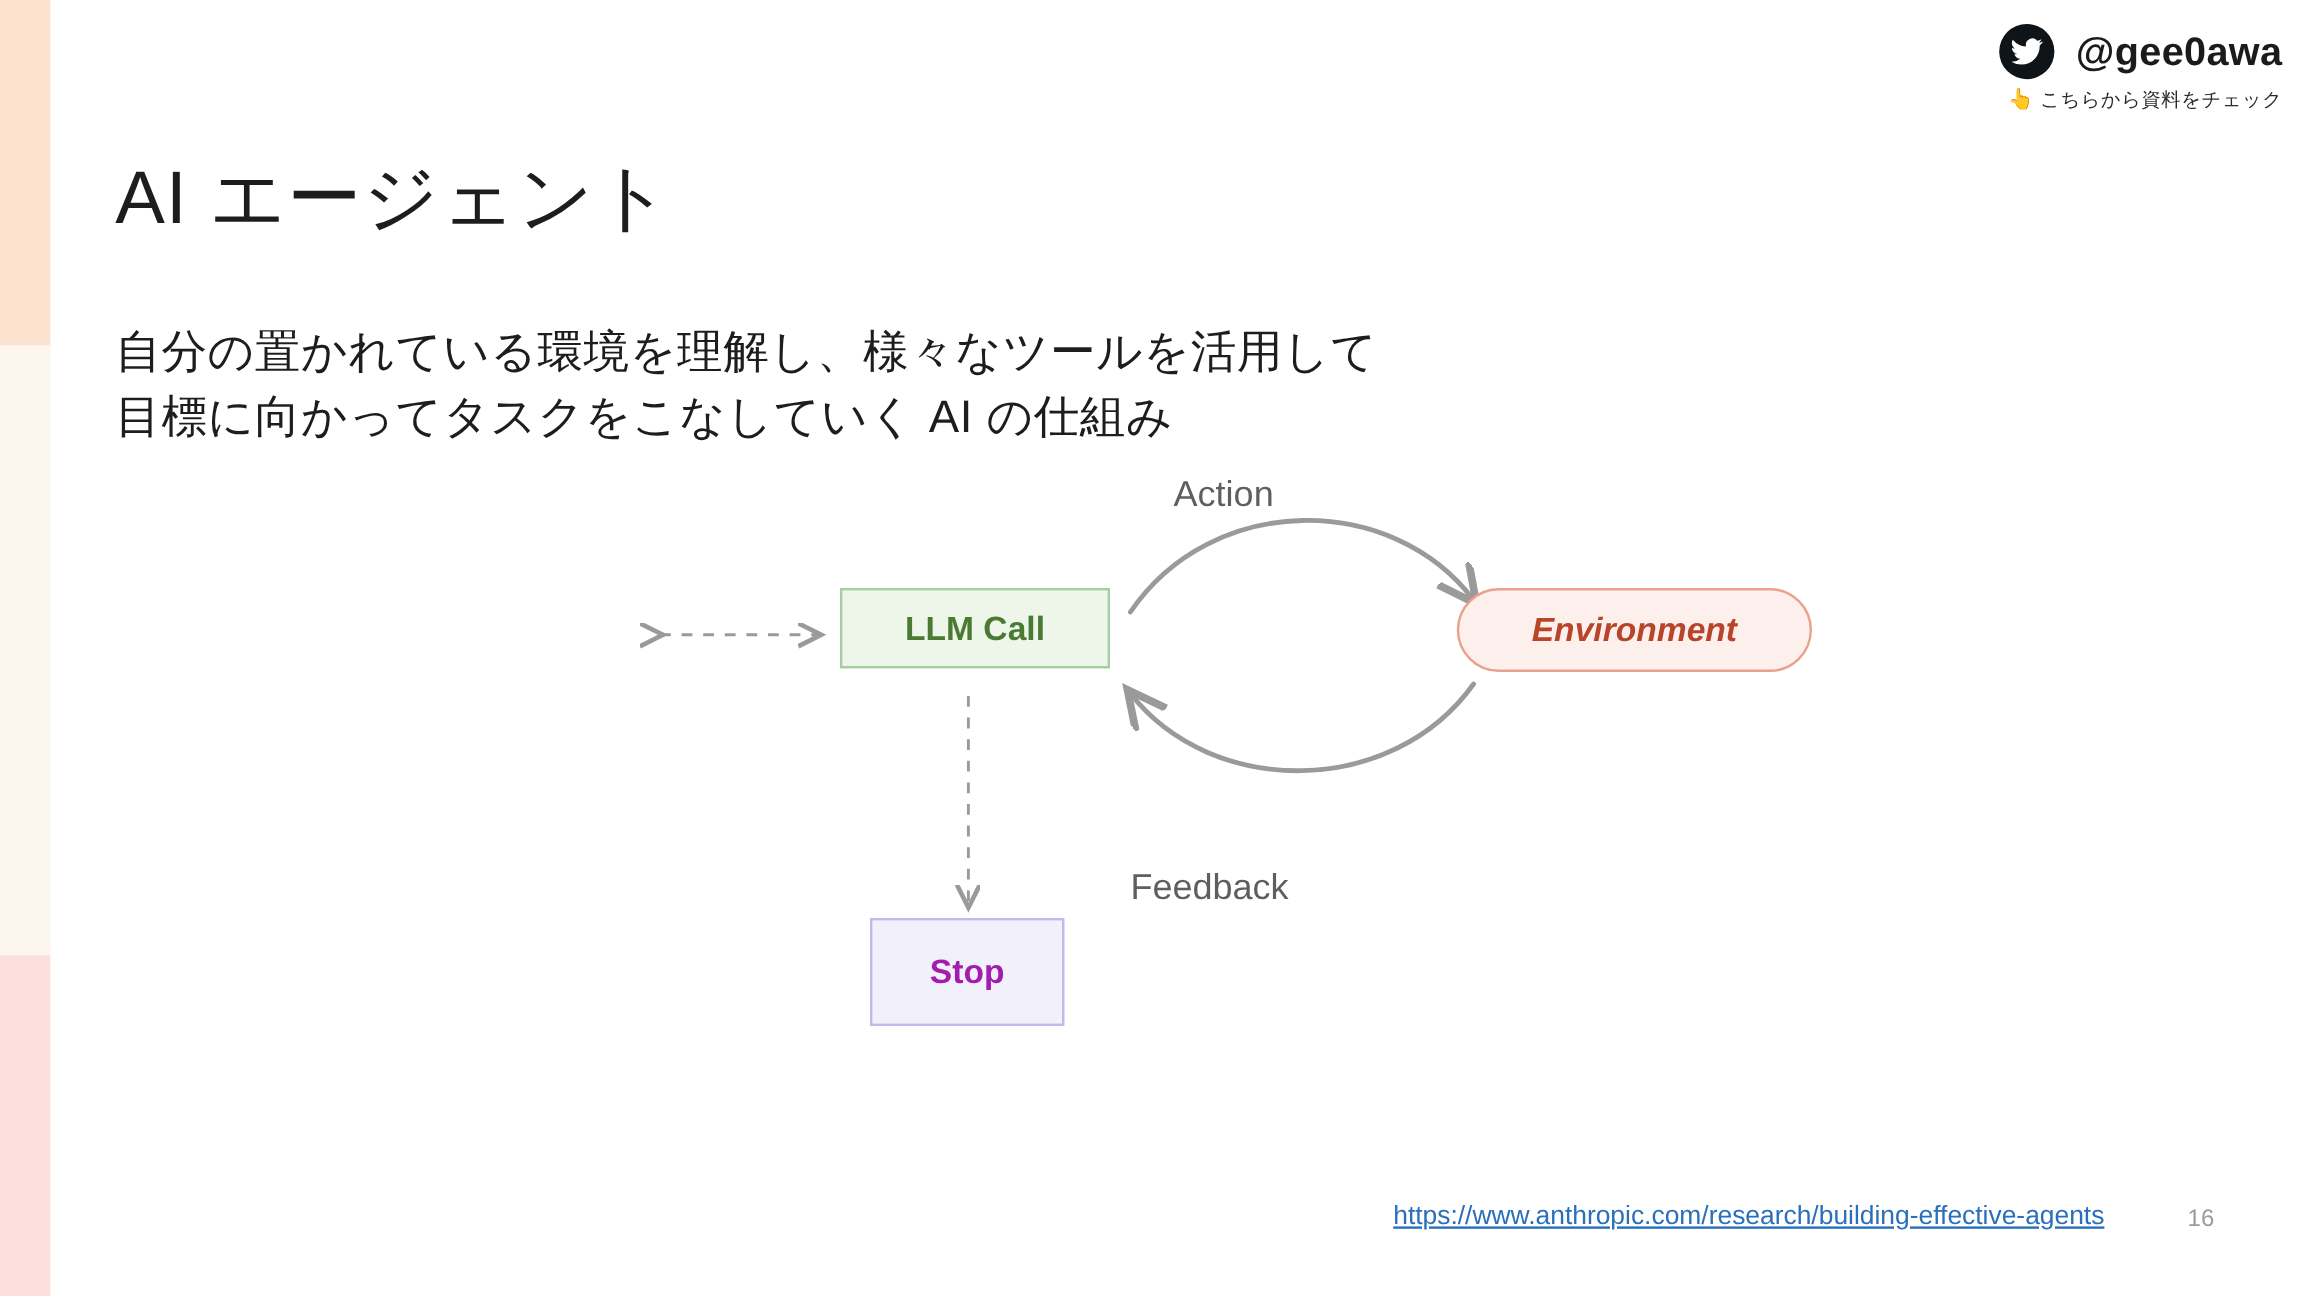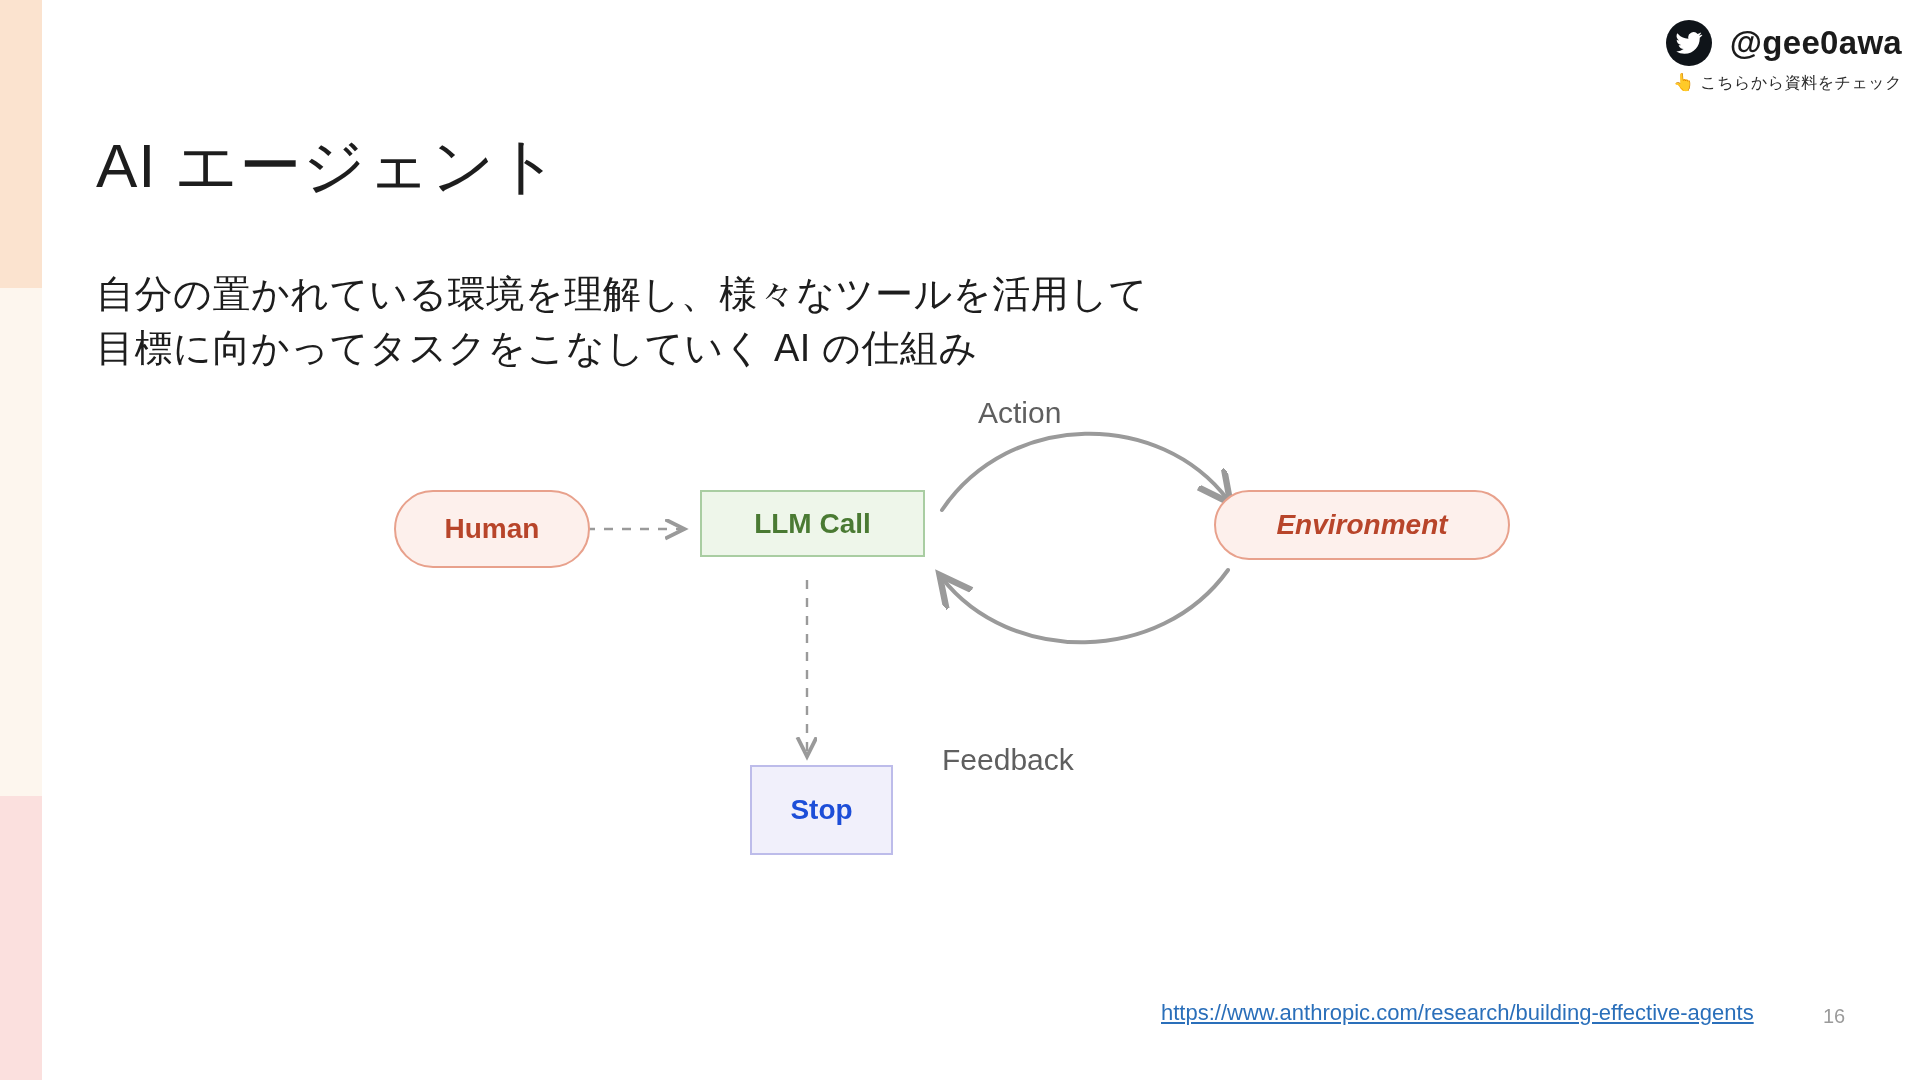--- a/index.html
+++ b/index.html
@@ -133,35 +133,35 @@
     top: 70px;
     width: 296px;
     height: 70px;
     border: 2px solid #e8a18c;
     border-radius: 40px;
     background: #fdf0ec;
     color: #b8452a;
     font-style: italic;
   }
   .node-stop {
-    left: 420px;
+    left: 395px;
     top: 345px;
-    width: 143px;
+    width: 162px;
     height: 90px;
     border: 2px solid #bdbcea;
     background: #f1f0fb;
-    color: #1d4ed8;
+    color: #a21caf;
   }
   .edge-label {
     position: absolute;
     font-size: 30px;
     color: #5f5f5f;
   }
   .label-action   { left: 648px; top: -24px; }
-  .label-feedback { left: 612px; top: 323px; text-align: center; }
+  .label-feedback { left: 612px; top: 303px; text-align: center; }
 
   .arrows {
     position: absolute;
     left: 0;
     top: 0;
     width: 1280px;
     height: 560px;
     overflow: visible;
   }
 
@@ -232,23 +232,20 @@
 
     <line x1="220" y1="109" x2="352" y2="109" stroke="#9a9a9a" stroke-width="2.4" stroke-dasharray="9 9" marker-end="url(#ah)" marker-start="url(#ah2)"></line>
 
     <path d="M612 90 C 680 -10, 830 -10, 898 80" fill="none" stroke="#9a9a9a" stroke-width="4" stroke-linecap="round" marker-end="url(#ah3)"></path>
 
     <path d="M898 150 C 830 245, 680 245, 612 158" fill="none" stroke="#9a9a9a" stroke-width="4" stroke-linecap="round" marker-end="url(#ah4)"></path>
 
     <line x1="477" y1="160" x2="477" y2="334" stroke="#9a9a9a" stroke-width="2.4" stroke-dasharray="9 9" marker-end="url(#ah)"></line>
   </svg>
 
-  <div class="node node-human">
-    <span>Human</span>
-  </div>
   <div class="node node-llm">
     <span>LLM Call</span>
   </div>
   <div class="node node-env">
     <span>Environment</span>
   </div>
   <div class="node node-stop">
     <span>Stop</span>
   </div>
 

